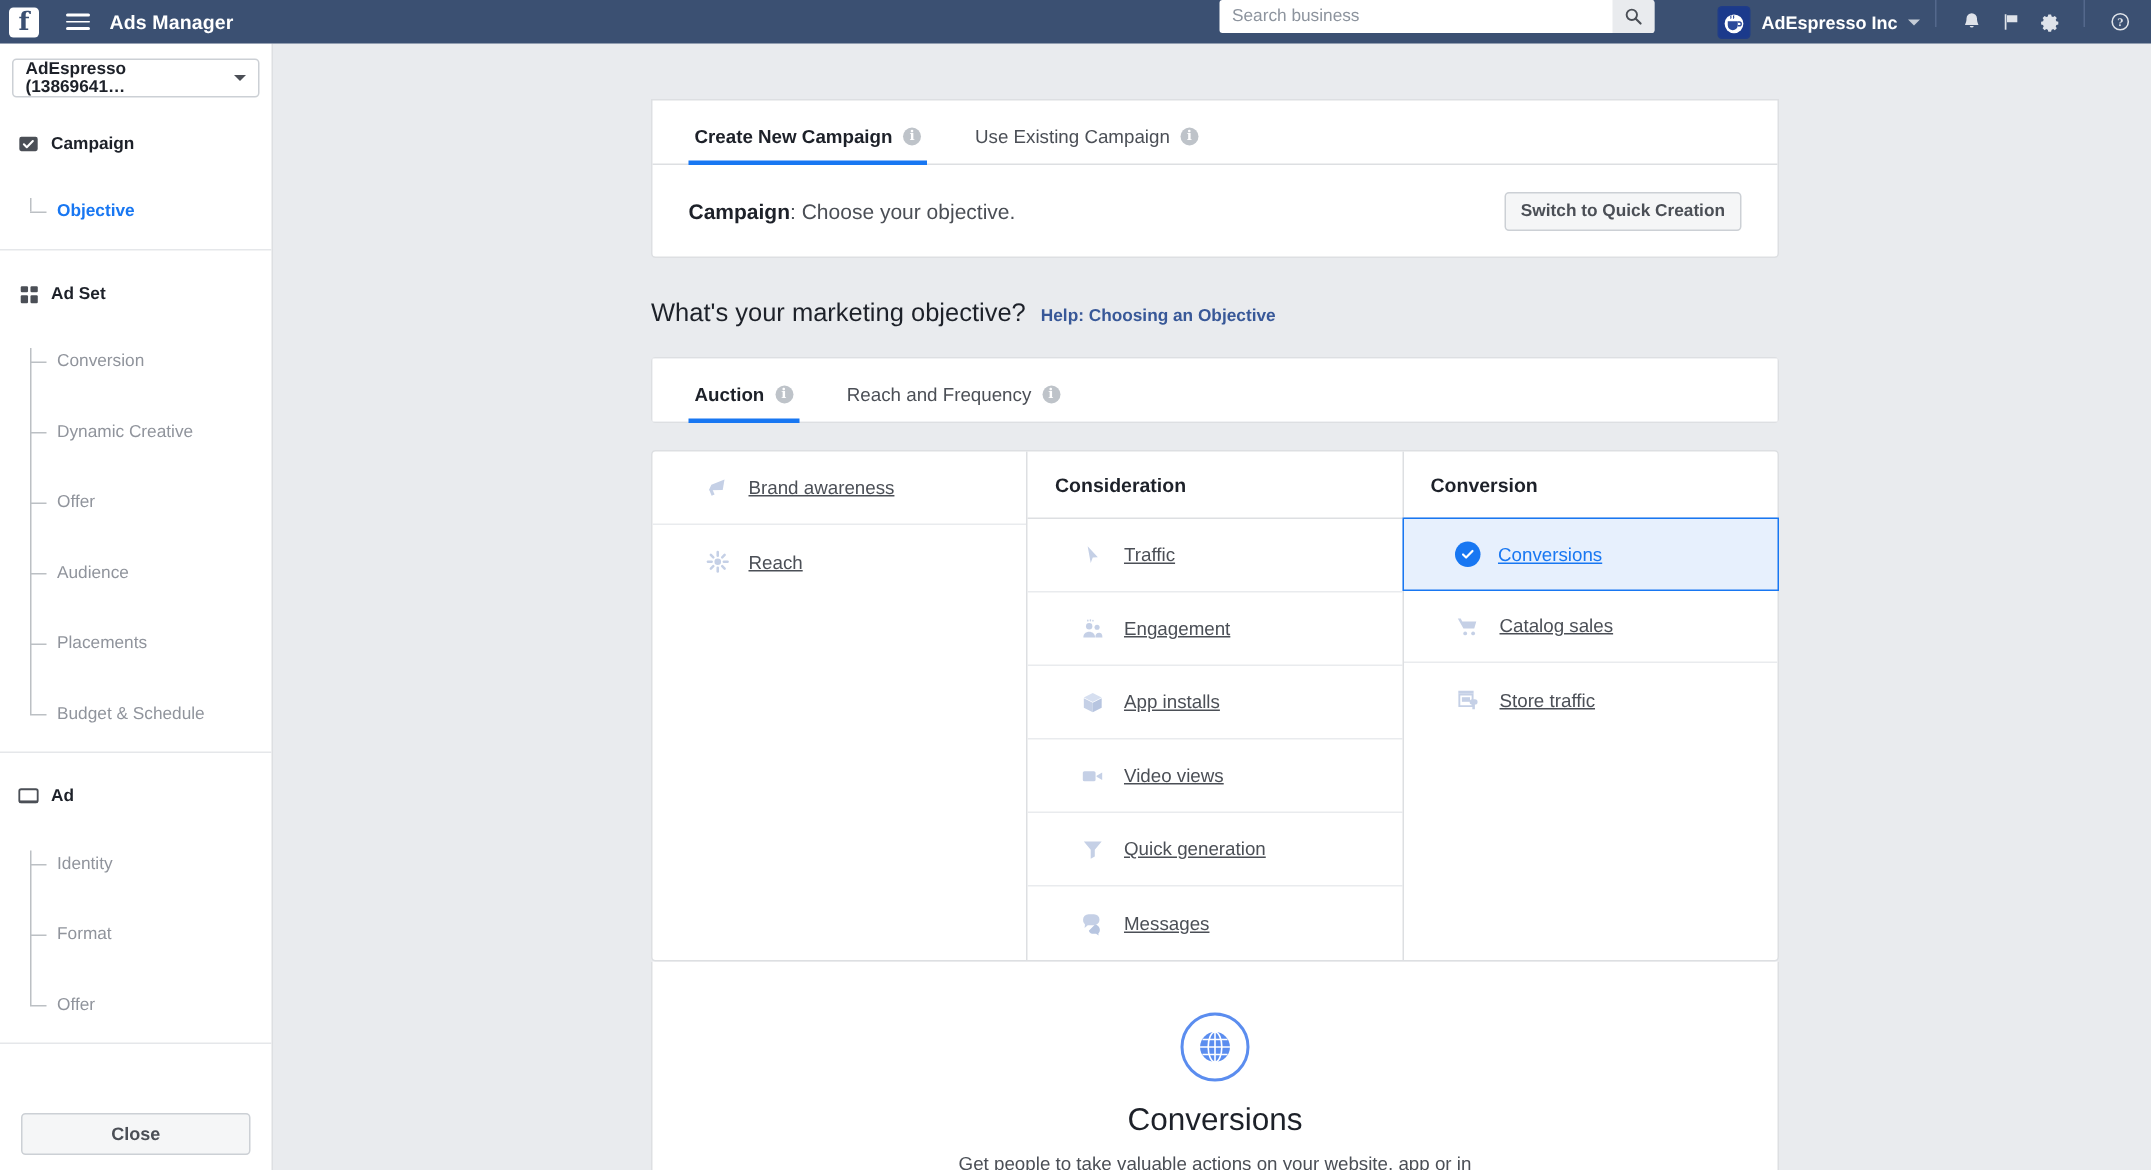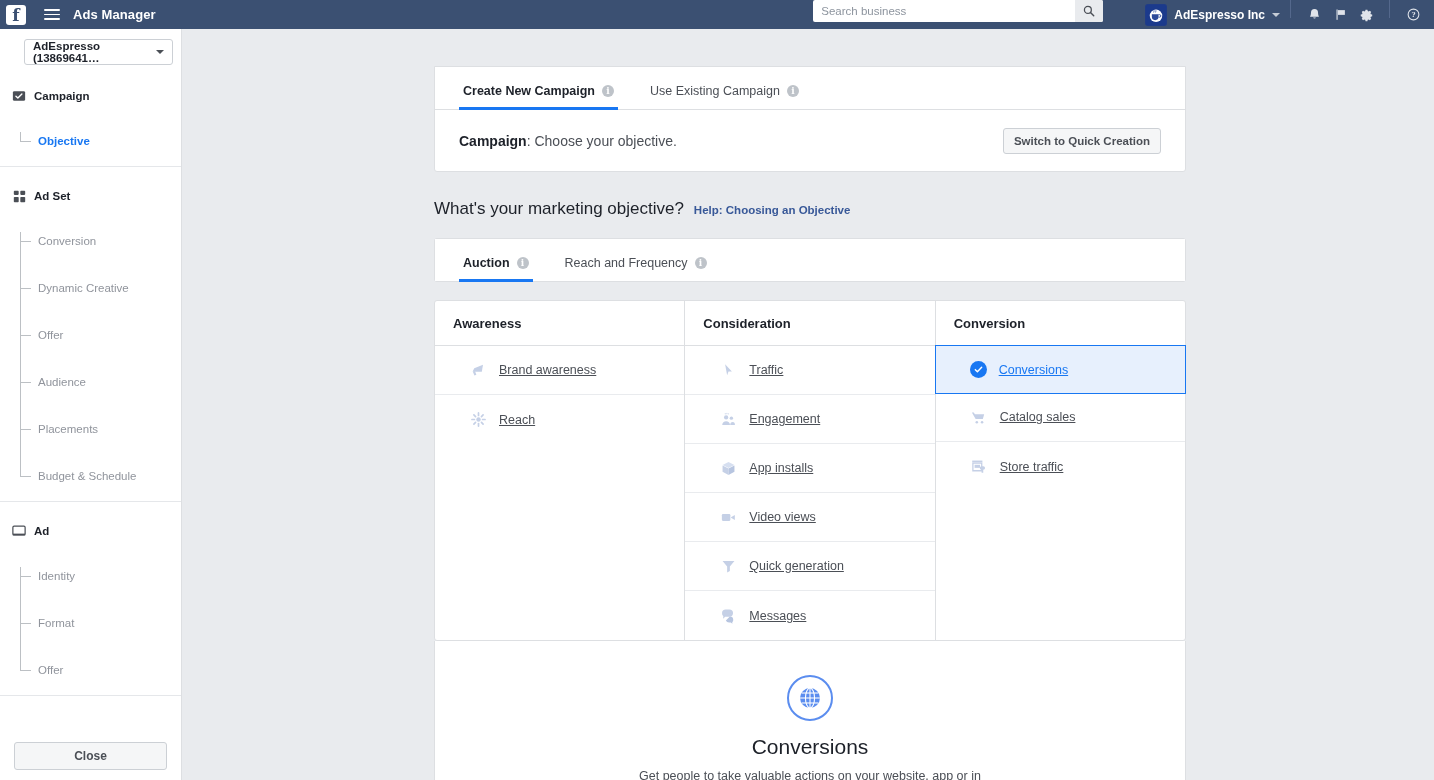--- a/index.html
+++ b/index.html
@@ -96,21 +96,21 @@
     border-right: 1px solid #dddfe2;
     display: flex; flex-direction: column;
     position: relative;
   }
   .acct-select-wrap { padding: 10px 8px; }
   .acct-select {
     height: 26px; border: 1px solid #ccd0d5; border-radius: 3px;
     background: #fff;
     display: flex; align-items: center; justify-content: center; gap: 12px;
     font-size: 11.5px; font-weight: bold; color: #1d2129;
-    cursor: pointer; padding: 0 8px; margin-left: 16px;
+    cursor: pointer; padding: 0 8px;
   }
   .sb-section { padding: 14px 0 16px 0; border-bottom: 1px solid #e5e7ea; }
   .sb-head {
     display: flex; align-items: center; gap: 8px;
     padding-left: 12px; margin-bottom: 6px;
   }
   .sb-head-label { font-size: 11.5px; font-weight: bold; color: #1d2129; }
   .sb-sub-list { position: relative; padding-left: 20px; }
   .sb-sub {
     position: relative;
@@ -459,21 +459,20 @@
           <div class="tab">
             <span>Reach and Frequency</span>
             <span class="info-i">i</span>
           </div>
         </div>
       </div>
 
       <div class="obj-grid">
 
         <div class="obj-col">
-          <div class="obj-col-head">Awareness</div>
           <div class="obj-item">
             <span class="obj-ico">
               <svg width="17" height="17" viewBox="0 0 20 20">
                   <path d="M3 11.5l2-4.2 10.3-4.1-1.4 8.2-10.9.1z" fill="#c5d0e6"></path>
                   <path d="M3.4 11.4l1.8 4.4 2.3-.9-1.7-4.2z" fill="#c5d0e6"></path>
                 </svg>
             </span>
             <span>Brand awareness</span>
           </div>
           <div class="obj-item">

